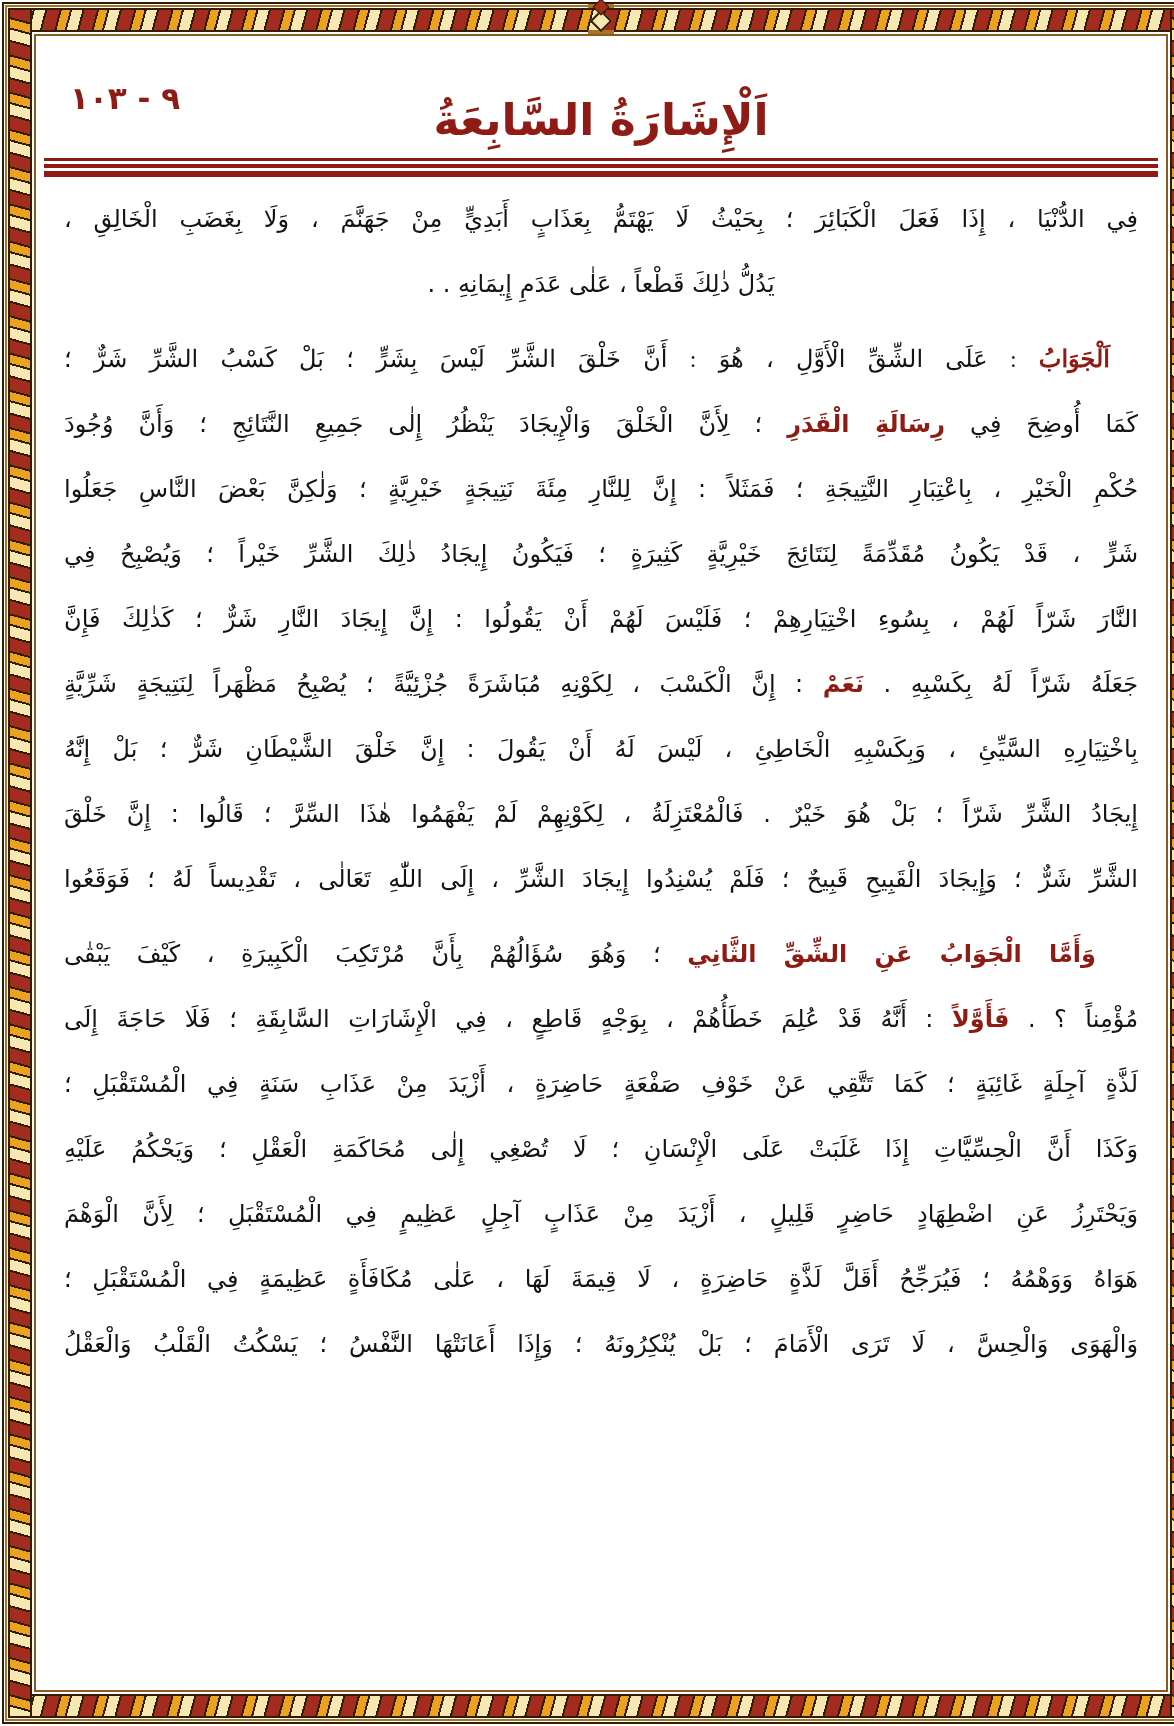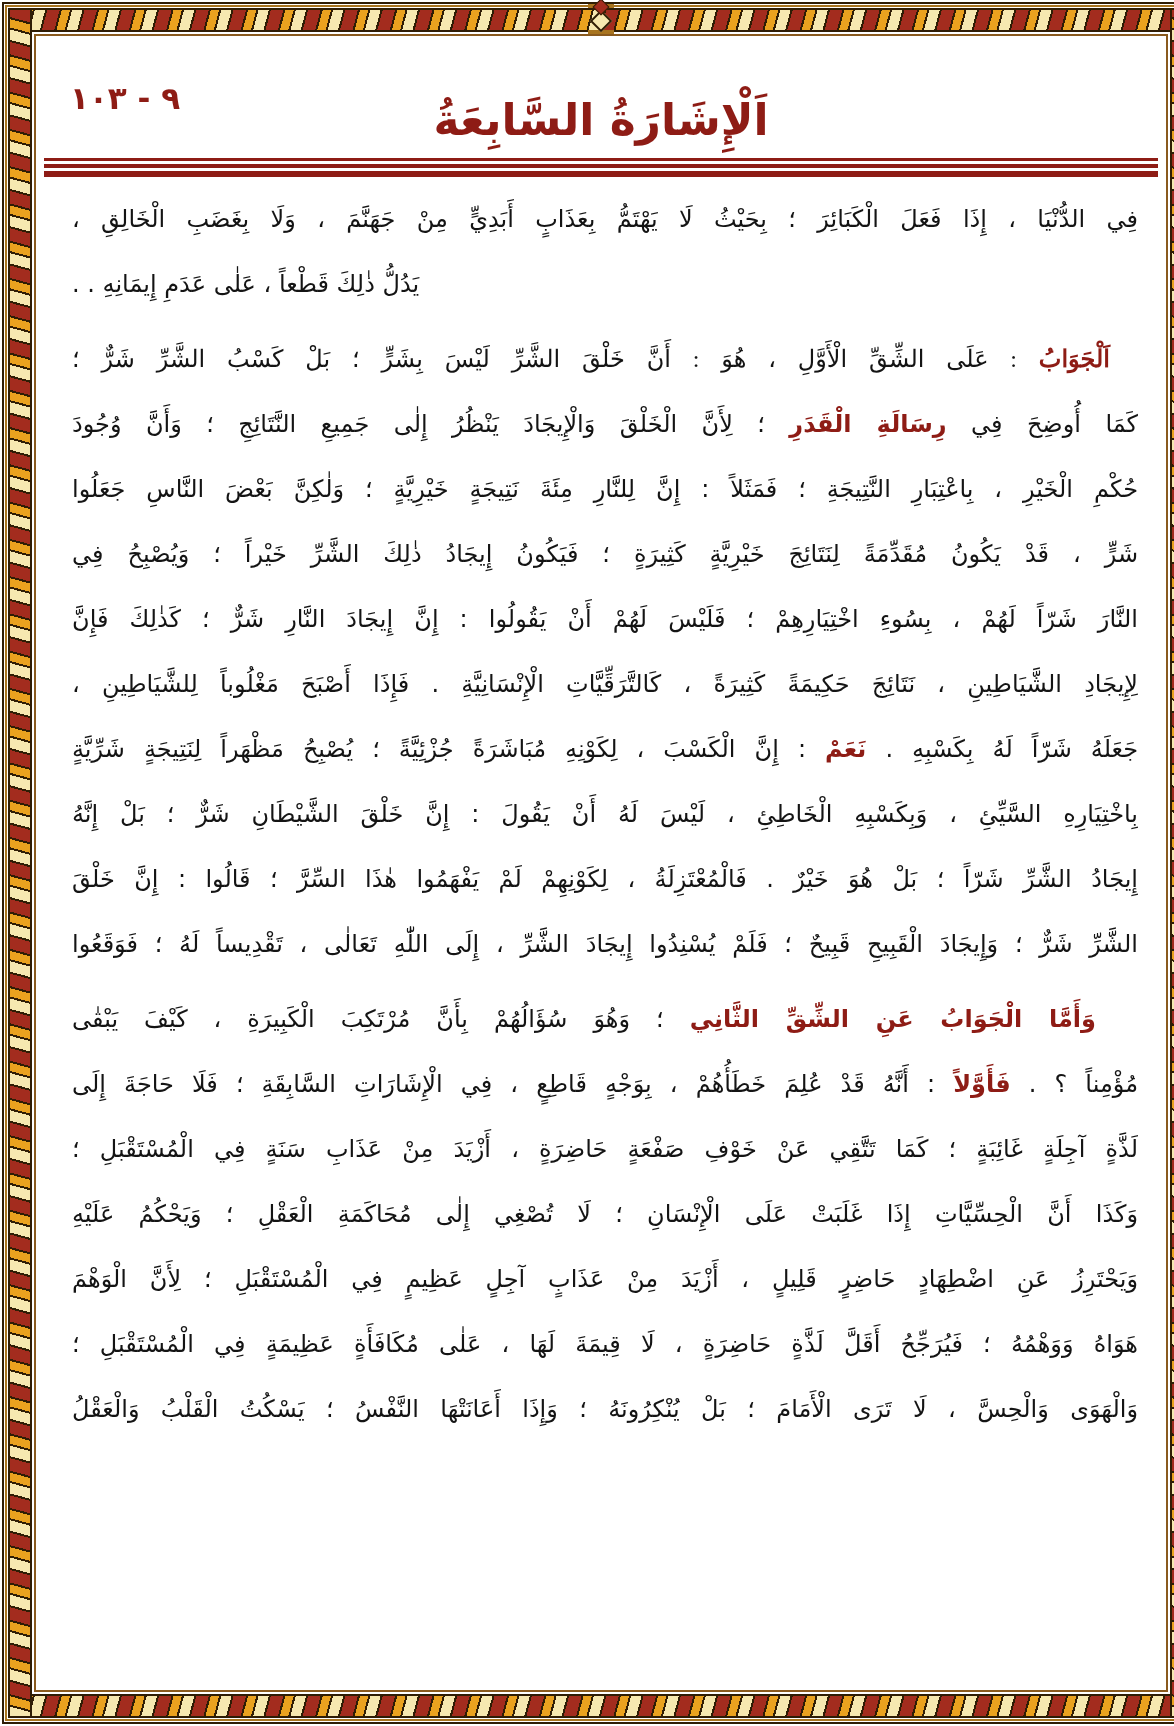--- a/index.html
+++ b/index.html
@@ -79,24 +79,23 @@
   .para{margin-top:10px;}
   .para:first-child{margin-top:0;}
   .line{
     height:65px;line-height:65px;
     font-size:24px;
     text-align:justify;
     -moz-text-align-last:justify;
     text-align-last:justify;
     white-space:nowrap;
     overflow:hidden;
-    margin-left:8px;
   }
   .line.last{
-    text-align:left;
+    text-align:center;
     -moz-text-align-last:auto;
     text-align-last:auto;
   }
   .red{color:var(--accent);font-weight:bold;}
 </style>
 </head>
 <body>
 
 <div class="page">
 
@@ -131,21 +130,20 @@
         <div class="para">
           <div class="line"><span>فِي الدُّنْيَا ، إِذَا فَعَلَ الْكَبَائِرَ ؛ بِحَيْثُ لَا يَهْتَمُّ بِعَذَابٍ أَبَدِيٍّ مِنْ جَهَنَّمَ ، وَلَا بِغَضَبِ الْخَالِقِ ،</span></div>
           <div class="line last"><span>يَدُلُّ ذٰلِكَ قَطْعاً ، عَلٰى عَدَمِ إِيمَانِهِ . .</span></div>
         </div>
         <div class="para">
           <div class="line" style="padding-right: 28px; font-family: Liberation Serif, serif;"><span class="red">اَلْجَوَابُ</span><span> : عَلَى الشِّقِّ الْأَوَّلِ ، هُوَ : أَنَّ خَلْقَ الشَّرِّ لَيْسَ بِشَرٍّ ؛ بَلْ كَسْبُ الشَّرِّ شَرٌّ ؛</span></div>
           <div class="line"><span>كَمَا أُوضِحَ فِي </span><span class="red">رِسَالَةِ الْقَدَرِ</span><span> ؛ لِأَنَّ الْخَلْقَ وَالْإِيجَادَ يَنْظُرُ إِلٰى جَمِيعِ النَّتَائِجِ ؛ وَأَنَّ وُجُودَ</span></div>
           <div class="line"><span>حُكْمِ الْخَيْرِ ، بِاعْتِبَارِ النَّتِيجَةِ ؛ فَمَثَلاً : إِنَّ لِلنَّارِ مِئَةَ نَتِيجَةٍ خَيْرِيَّةٍ ؛ وَلٰكِنَّ بَعْضَ النَّاسِ جَعَلُوا</span></div>
           <div class="line"><span>شَرٍّ ، قَدْ يَكُونُ مُقَدِّمَةً لِنَتَائِجَ خَيْرِيَّةٍ كَثِيرَةٍ ؛ فَيَكُونُ إِيجَادُ ذٰلِكَ الشَّرِّ خَيْراً ؛ وَيُصْبِحُ فِي</span></div>
           <div class="line"><span>النَّارَ شَرّاً لَهُمْ ، بِسُوءِ اخْتِيَارِهِمْ ؛ فَلَيْسَ لَهُمْ أَنْ يَقُولُوا : إِنَّ إِيجَادَ النَّارِ شَرٌّ ؛ كَذٰلِكَ فَإِنَّ</span></div>
-          <div class="line"><span>لِإِيجَادِ الشَّيَاطِينِ ، نَتَائِجَ حَكِيمَةً كَثِيرَةً ، كَالتَّرَقِّيَّاتِ الْإِنْسَانِيَّةِ . فَإِذَا أَصْبَحَ مَغْلُوباً لِلشَّيَاطِينِ ،</span></div>
           <div class="line"><span>جَعَلَهُ شَرّاً لَهُ بِكَسْبِهِ . </span><span class="red">نَعَمْ</span><span> : إِنَّ الْكَسْبَ ، لِكَوْنِهِ مُبَاشَرَةً جُزْئِيَّةً ؛ يُصْبِحُ مَظْهَراً لِنَتِيجَةٍ شَرِّيَّةٍ</span></div>
           <div class="line"><span>بِاخْتِيَارِهِ السَّيِّئِ ، وَبِكَسْبِهِ الْخَاطِئِ ، لَيْسَ لَهُ أَنْ يَقُولَ : إِنَّ خَلْقَ الشَّيْطَانِ شَرٌّ ؛ بَلْ إِنَّهُ</span></div>
           <div class="line"><span>إِيجَادُ الشَّرِّ شَرّاً ؛ بَلْ هُوَ خَيْرٌ . فَالْمُعْتَزِلَةُ ، لِكَوْنِهِمْ لَمْ يَفْهَمُوا هٰذَا السِّرَّ ؛ قَالُوا : إِنَّ خَلْقَ</span></div>
           <div class="line"><span>الشَّرِّ شَرٌّ ؛ وَإِيجَادَ الْقَبِيحِ قَبِيحٌ ؛ فَلَمْ يُسْنِدُوا إِيجَادَ الشَّرِّ ، إِلَى اللّٰهِ تَعَالٰى ، تَقْدِيساً لَهُ ؛ فَوَقَعُوا</span></div>
         </div>
         <div class="para">
           <div class="line" style="padding-right: 42px;"><span class="red">وَأَمَّا الْجَوَابُ عَنِ الشِّقِّ الثَّانِي</span><span> ؛ وَهُوَ سُؤَالُهُمْ بِأَنَّ مُرْتَكِبَ الْكَبِيرَةِ ، كَيْفَ يَبْقٰى</span></div>
           <div class="line"><span>مُؤْمِناً ؟ . </span><span class="red">فَأَوَّلاً</span><span> : أَنَّهُ قَدْ عُلِمَ خَطَأُهُمْ ، بِوَجْهٍ قَاطِعٍ ، فِي الْإِشَارَاتِ السَّابِقَةِ ؛ فَلَا حَاجَةَ إِلَى</span></div>
           <div class="line"><span>لَذَّةٍ آجِلَةٍ غَائِبَةٍ ؛ كَمَا تَتَّقِي عَنْ خَوْفِ صَفْعَةٍ حَاضِرَةٍ ، أَزْيَدَ مِنْ عَذَابِ سَنَةٍ فِي الْمُسْتَقْبَلِ ؛</span></div>
           <div class="line"><span>وَكَذَا أَنَّ الْحِسِّيَّاتِ إِذَا غَلَبَتْ عَلَى الْإِنْسَانِ ؛ لَا تُصْغِي إِلٰى مُحَاكَمَةِ الْعَقْلِ ؛ وَيَحْكُمُ عَلَيْهِ</span></div>

